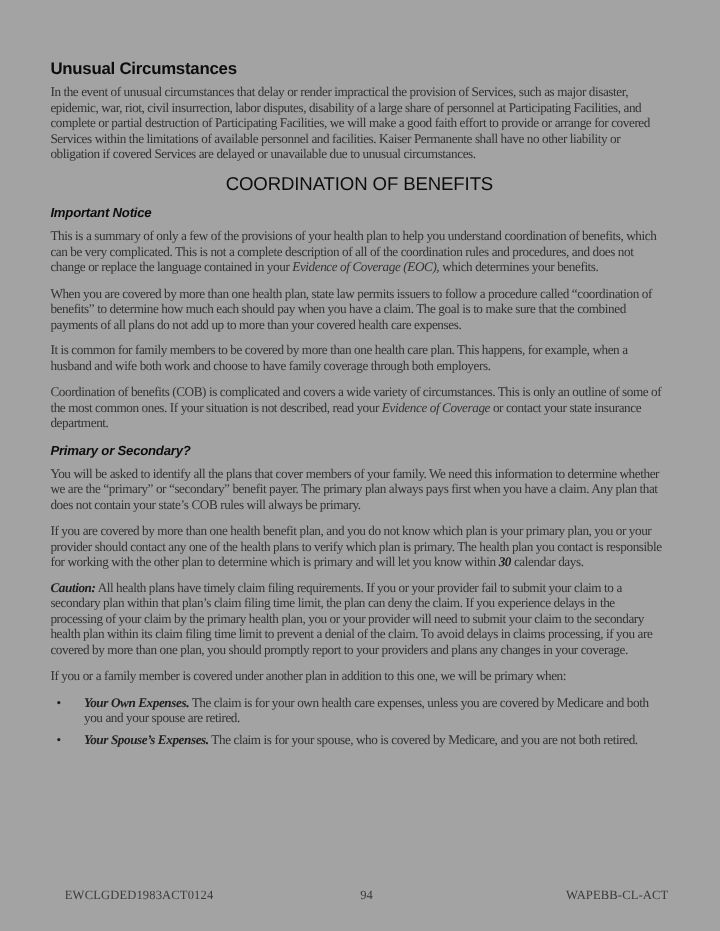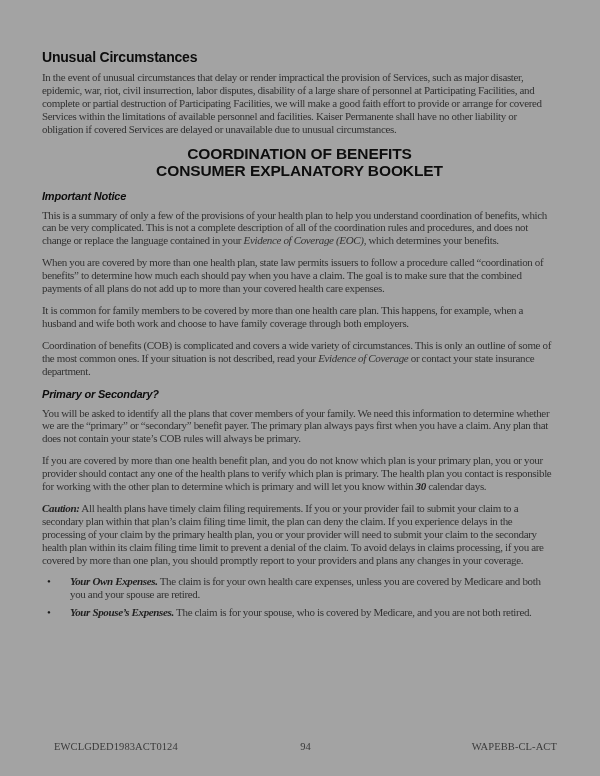--- a/index.html
+++ b/index.html
@@ -26,21 +26,21 @@
     font-family: "Liberation Sans", sans-serif;
     font-weight: bold;
     font-size: 14px;
     line-height: 16px;
     color: #0d0d0d;
     letter-spacing: -0.2px;
     margin: 0 0 6px 0;
   }
   .main-title {
     font-family: "Liberation Sans", sans-serif;
-    font-weight: bold;
+    font-weight: normal;
     font-size: 15.5px;
     line-height: 17.5px;
     color: #0d0d0d;
     text-align: center;
     letter-spacing: -0.1px;
     margin: 2px 0 9px 0;
   }
   h3.sub-heading {
     font-family: "Liberation Sans", sans-serif;
     font-weight: bold;
@@ -85,37 +85,37 @@
 <body>
 
 <div class="page body-text">
 
   <h2 class="section-heading">Unusual Circumstances</h2>
 
   <p class="para">In the event of unusual circumstances that delay or render impractical the provision of Services, such as major disaster, epidemic, war, riot, civil insurrection, labor disputes, disability of a large share of personnel at Participating Facilities, and complete or partial destruction of Participating Facilities, we will make a good faith effort to provide or arrange for covered Services within the limitations of available personnel and facilities. Kaiser Permanente shall have no other liability or obligation if covered Services are delayed or unavailable due to unusual circumstances.</p>
 
   <div class="main-title">
     <div>COORDINATION OF BENEFITS</div>
-    <div>CONSUMER EXPLANATORY BOOKLET</div>
   </div>
 
   <h3 class="sub-heading">Important Notice</h3>
 
   <p class="para"><span class="run">This is a summary of only a few of the provisions of your health plan to help you understand coordination of benefits, which can be very complicated. This is not a complete description of all of the coordination rules and procedures, and does not change or replace the language contained in your </span><span class="run run-i">Evidence of Coverage (EOC),</span><span class="run"> which determines your benefits.</span></p>
   <p class="para">When you are covered by more than one health plan, state law permits issuers to follow a procedure called “coordination of benefits” to determine how much each should pay when you have a claim. The goal is to make sure that the combined payments of all plans do not add up to more than your covered health care expenses.</p>
   <p class="para">It is common for family members to be covered by more than one health care plan. This happens, for example, when a husband and wife both work and choose to have family coverage through both employers.</p>
   <p class="para"><span class="run">Coordination of benefits (COB) is complicated and covers a wide variety of circumstances. This is only an outline of some of the most common ones. If your situation is not described, read your </span><span class="run run-i">Evidence of Coverage</span><span class="run"> or contact your state insurance department.</span></p>
 
   <h3 class="sub-heading">Primary or Secondary?</h3>
 
   <p class="para">You will be asked to identify all the plans that cover members of your family. We need this information to determine whether we are the “primary” or “secondary” benefit payer. The primary plan always pays first when you have a claim. Any plan that does not contain your state’s COB rules will always be primary.</p>
   <p class="para"><span class="run">If you are covered by more than one health benefit plan, and you do not know which plan is your primary plan, you or your provider should contact any one of the health plans to verify which plan is primary. The health plan you contact is responsible for working with the other plan to determine which is primary and will let you know within </span><span class="run run-b">30</span><span class="run"> calendar days.</span></p>
   <p class="para"><span class="run run-b">Caution:</span><span class="run"> All health plans have timely claim filing requirements. If you or your provider fail to submit your claim to a secondary plan within that plan’s claim filing time limit, the plan can deny the claim. If you experience delays in the processing of your claim by the primary health plan, you or your provider will need to submit your claim to the secondary health plan within its claim filing time limit to prevent a denial of the claim. To avoid delays in claims processing, if you are covered by more than one plan, you should promptly report to your providers and plans any changes in your coverage.</span></p>
 
 
+  <p class="para">If you or a family member is covered under another plan in addition to this one, we will be primary when:</p>
 
   <ul class="cond-list">
     <li>
       <span class="bullet">•</span>
       <span><span class="run run-b">Your Own Expenses.</span><span class="run"> The claim is for your own health care expenses, unless you are covered by Medicare and both you and your spouse are retired.</span></span>
     </li>
     <li>
       <span class="bullet">•</span>
       <span><span class="run run-b">Your Spouse’s Expenses.</span><span class="run"> The claim is for your spouse, who is covered by Medicare, and you are not both retired.</span></span>
     </li>

